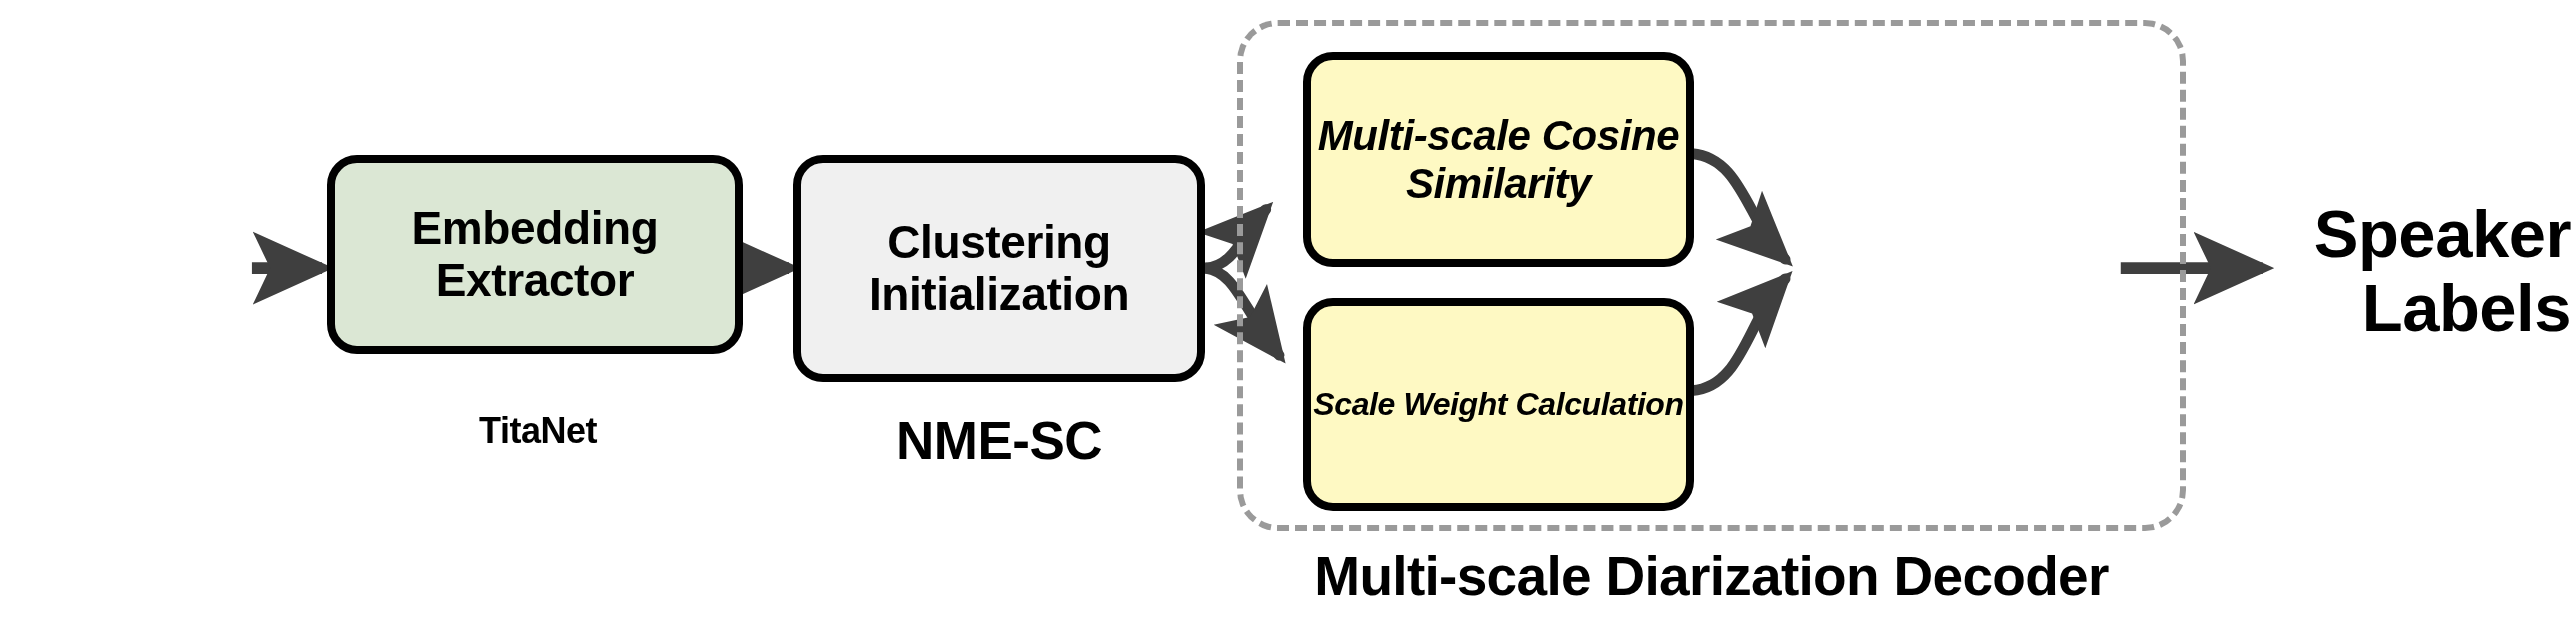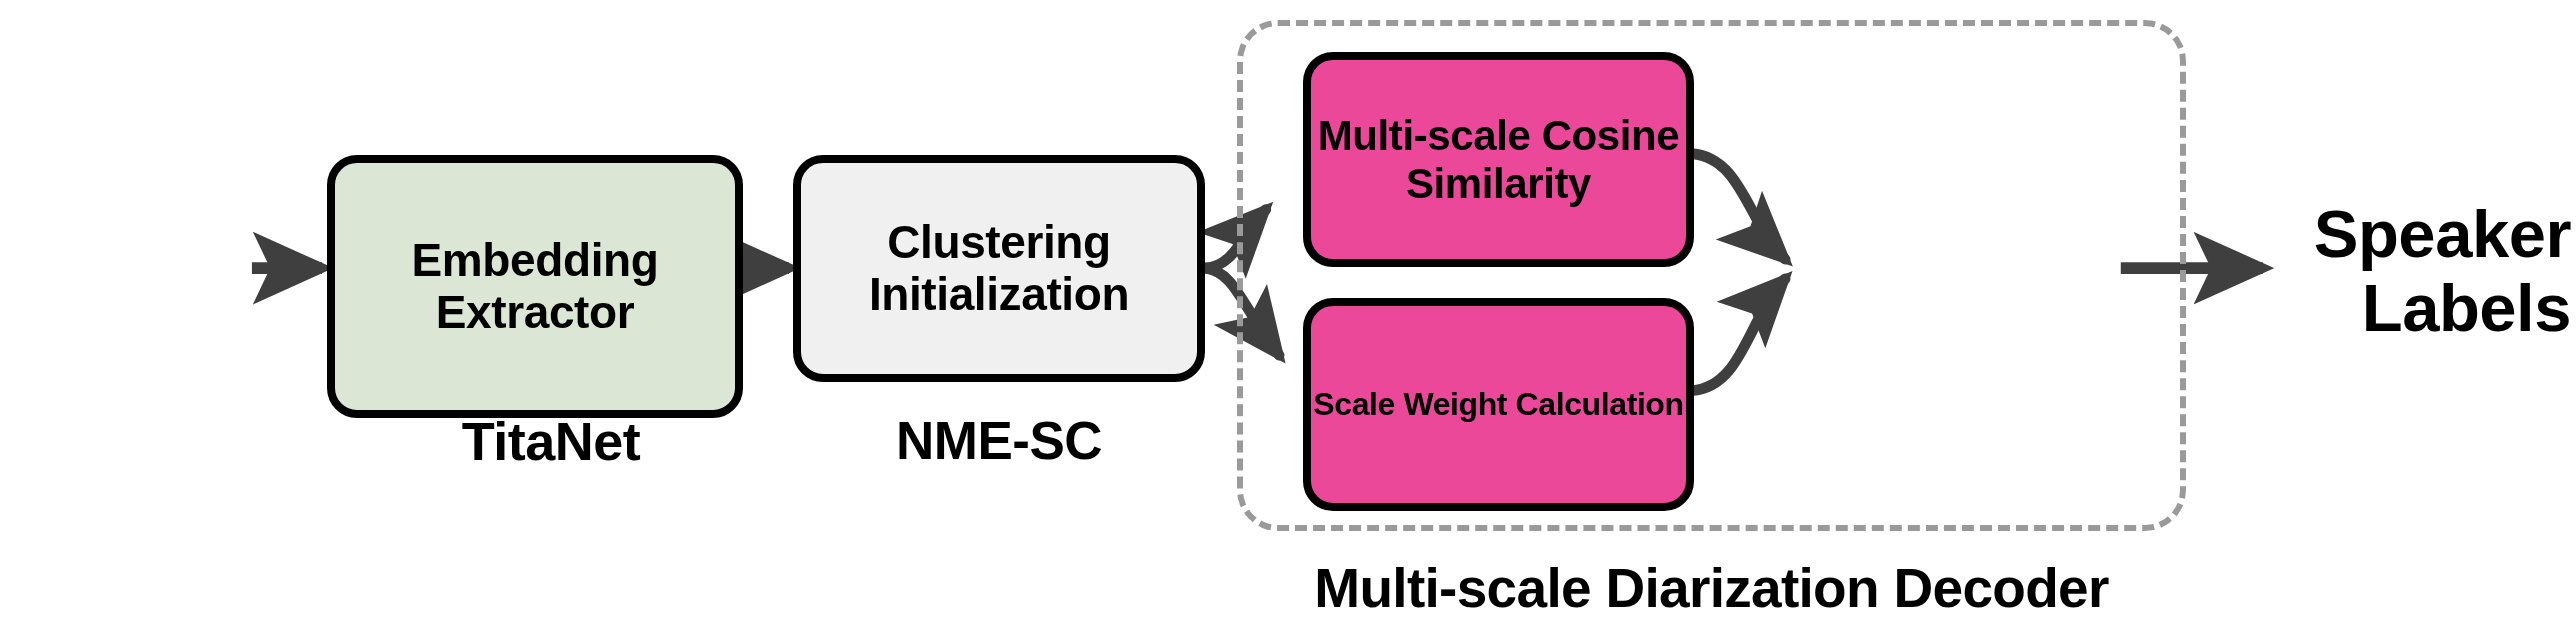--- a/index.html
+++ b/index.html
@@ -34,21 +34,21 @@
     align-items: center;
     justify-content: center;
     text-align: center;
     font-weight: bold;
     color: #000000;
     line-height: 1.12;
     letter-spacing: -0.4px;
   }
   .node-green { background: #dbe7d4; }
   .node-gray  { background: #f0f0f0; }
-  .node-blue  { background: #ec4899; }
+  .node-blue  { background: #fef9c3; font-style: italic; }
 
   .io-label {
     position: absolute;
     font-weight: bold;
     color: #000000;
     line-height: 1.1;
     letter-spacing: -0.5px;
     text-align: center;
     white-space: pre-line;
   }
@@ -117,35 +117,35 @@
     </g>
 
     <g>
       <line x1="2388" y1="302" x2="2548" y2="302" stroke="#3f3f3f" stroke-width="13" marker-end="url(#arrowhead)"></line>
     </g>
   </svg>
 
   <div class="group-box" style="left:1237px; top:19.5px; width:949px; height:511px;"></div>
 
 
-  <div class="node node-green" style="left:327px; top:155px; width:416px; height:263px; font-size:46px;">Embedding
+  <div class="node node-green" style="left:327px; top:155px; width:416px; height:199px; font-size:46px;">Embedding
 Extractor</div>
-  <div class="sub-label" style="left:343px; top:410px; width:416px; font-size:54px;">TitaNet</div>
+  <div class="sub-label" style="left:330px; top:410px; width:416px; font-size:36px;">TitaNet</div>
 
   <div class="node node-gray" style="left:793px; top:155px; width:412px; height:227px; font-size:46px;">Clustering
 Initialization</div>
   <div class="sub-label" style="left:793px; top:410px; width:412px; font-size:53px;text-align:center;">NME-SC</div>
 
   <div class="node node-blue" style="left:1303px; top:52px; width:391px; height:215px; font-size:42px;">Multi-scale
 Cosine
 Similarity</div>
 
   <div class="node node-blue" style="left:1303px; top:298px; width:391px; height:213px; font-size:32px;">Scale Weight
 Calculation</div>
 
 
-  <div class="group-caption" style="left:1237px; top:556px; width:949px; font-size:55px;">Multi-scale Diarization Decoder</div>
+  <div class="group-caption" style="left:1237px; top:544px; width:949px; font-size:55px;">Multi-scale Diarization Decoder</div>
 
   <div class="io-label" style="left:2305px; top:197px; width:266px; font-size:67px;text-align:right;">Speaker
 Labels</div>
 
 </div>
 
 
 </body></html>

